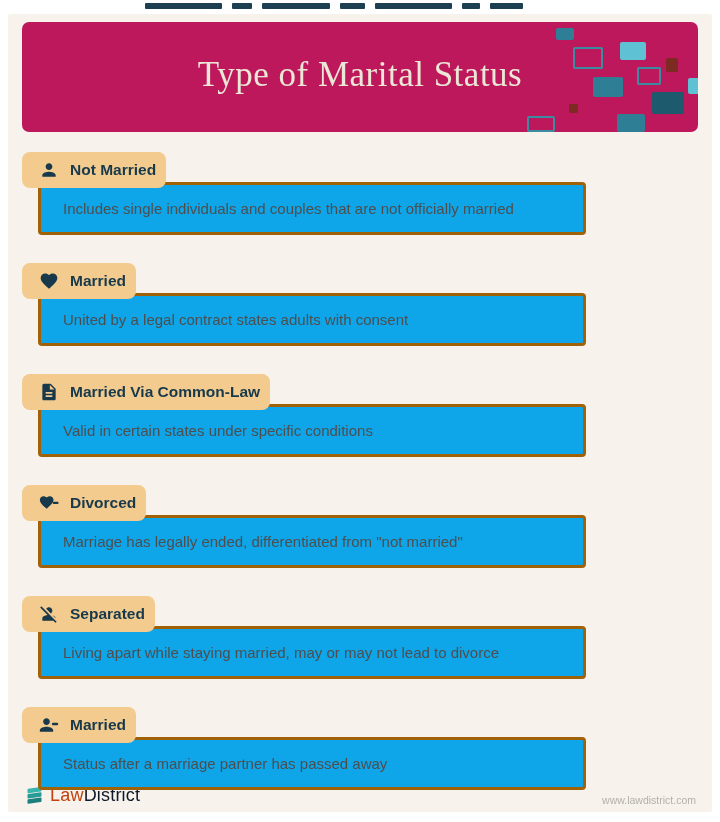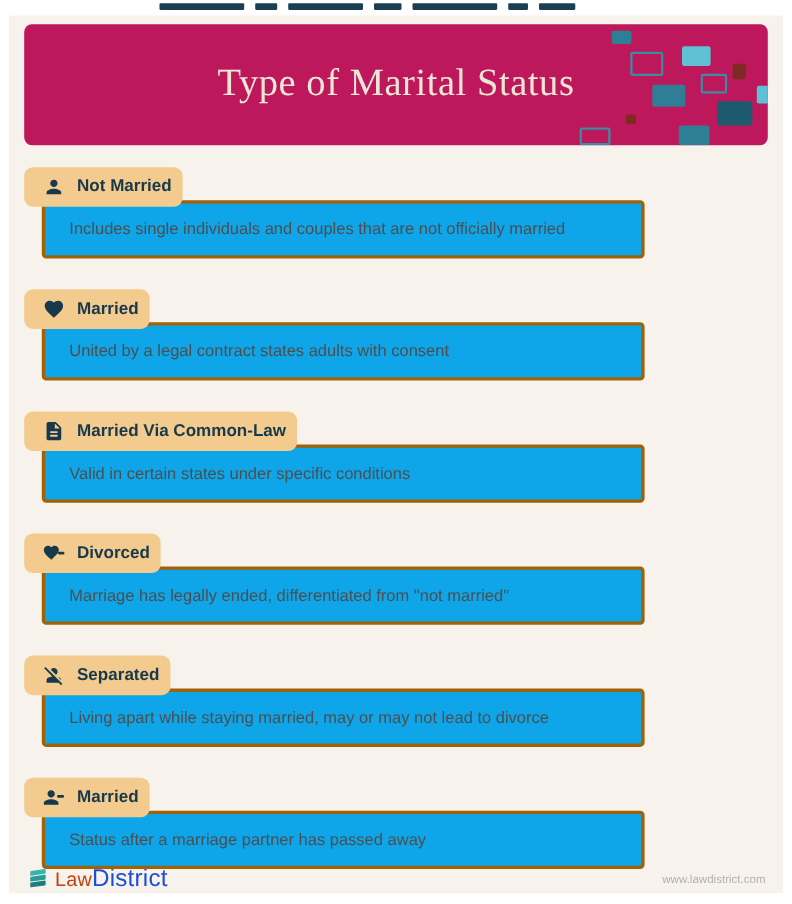--- a/index.html
+++ b/index.html
@@ -36,21 +36,21 @@
   .card { position: relative; z-index: 1; margin: -6px 0 0 16px; width: 548px;
           background: #0ea5e9; border: 3px solid #a16207; border-radius: 4px;
           padding: 15px 22px 14px 22px; }
   .card .desc { font-size: 15px; color: #4e4e4e; line-height: 18px; }
 
   
   .footer { position: absolute; left: 14px; right: 14px; top: 762px; height: 40px; }
   .logo { position: absolute; left: 2px; top: 9px; display: inline-flex; align-items: center; gap: 5px; }
   .logo svg { width: 21px; height: 21px; }
   .logo .law { font-size: 18px; font-weight: 400; color: #c2410c; letter-spacing: 0.2px; }
-  .logo .district { font-size: 22px; font-weight: 400; color: #1d4ed8; letter-spacing: 0.2px; }
+  .logo .district { font-size: 18px; font-weight: 400; color: #0f172a; letter-spacing: 0.2px; }
   .website { position: absolute; right: 2px; top: 18px; font-size: 10.5px; color: #b3b0ab; }
 </style>
 </head>
 <body>
 
 <div class="page">
 
   <div class="top-dashes">
     <span style="width:77px"></span>
       <span style="width:20px"></span>

